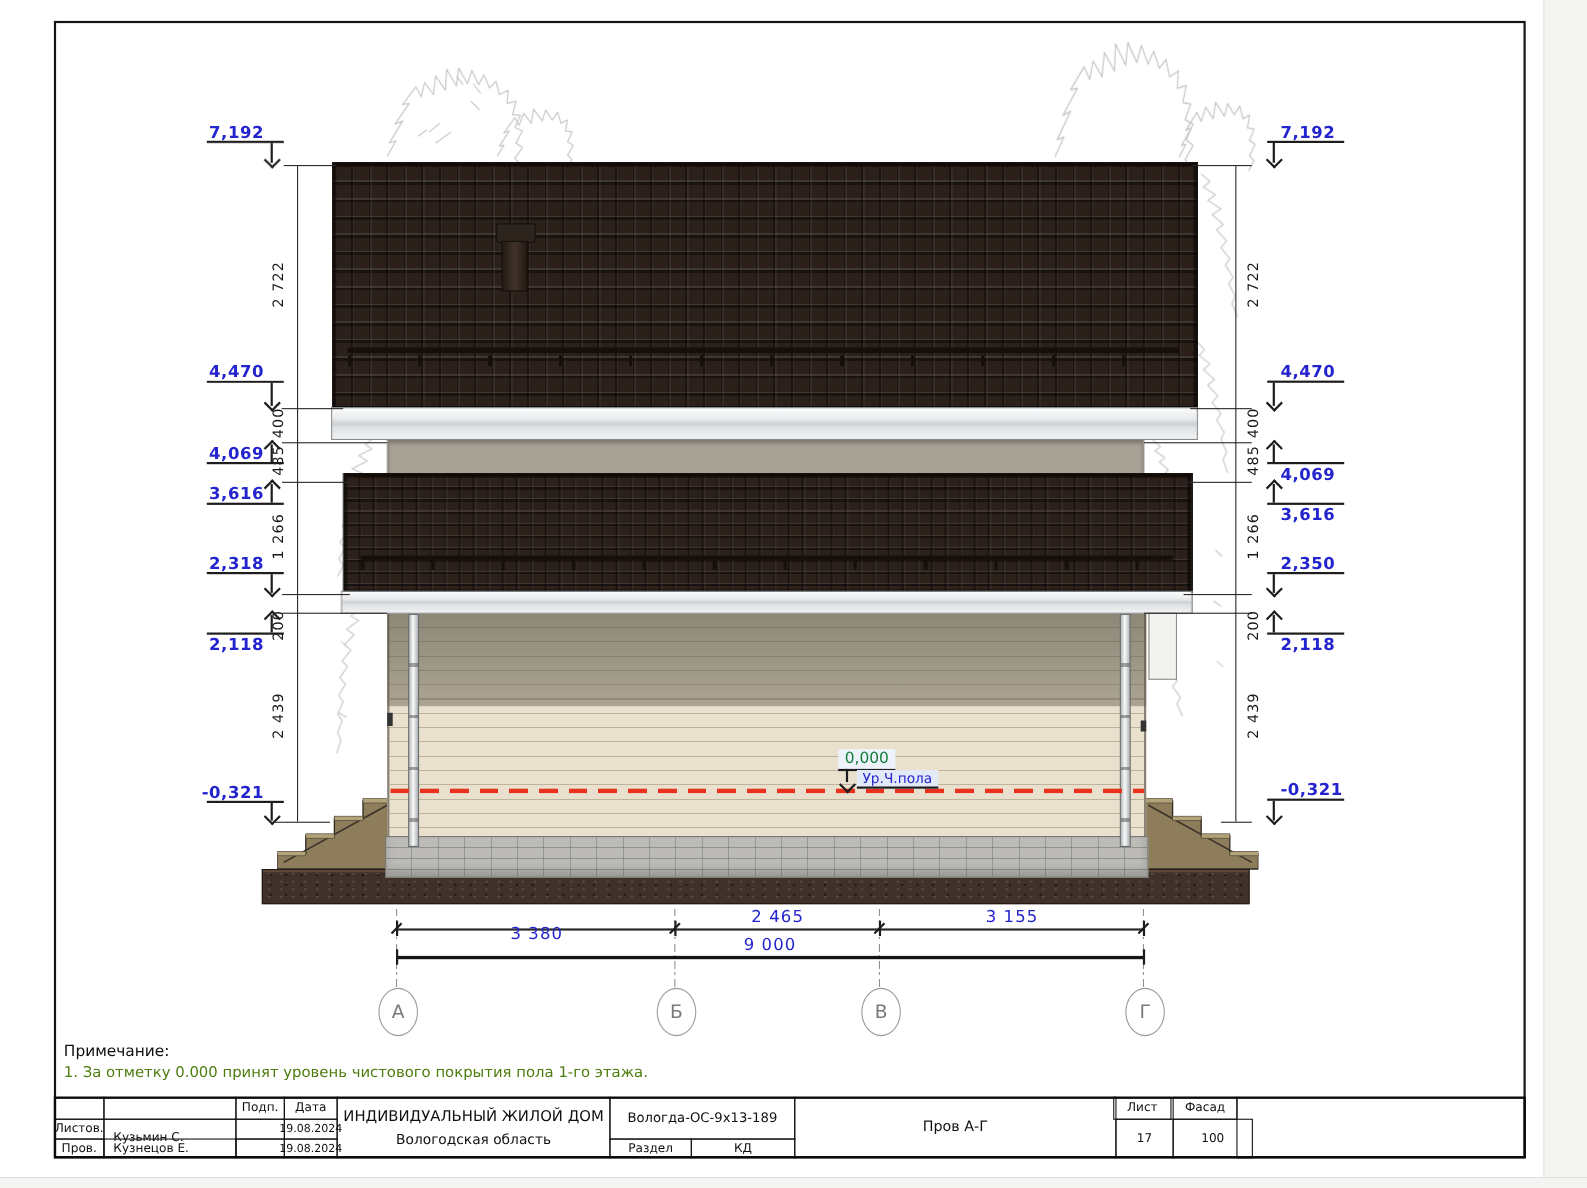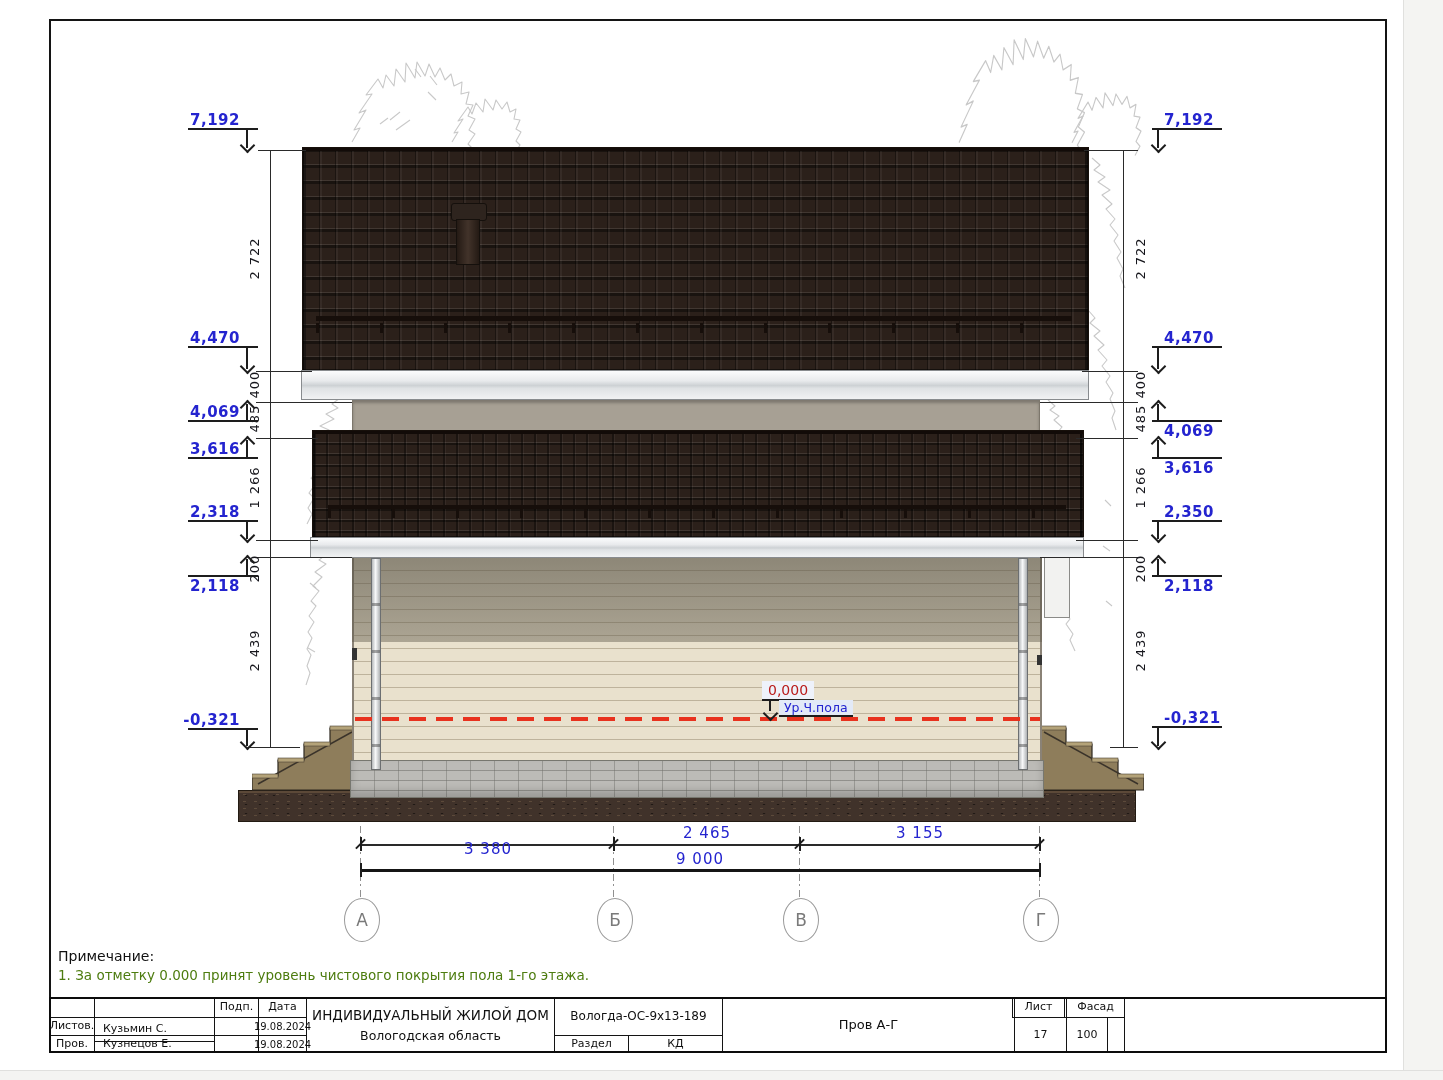--- a/index.html
+++ b/index.html
@@ -213,21 +213,21 @@
   <div class="eul" style="left:1152px;top:575px;width:70px"></div>
   <div class="elev" style="left:1164px;top:577px;width:64px">2,118</div>
   <div class="stem" style="left:1157px;top:559px;height:16px"></div>
   <div class="chev up" style="left:1153px;top:557px"></div>
 
   <div class="elev" style="left:1164px;top:709px;width:64px">-0,321</div>
   <div class="eul" style="left:1152px;top:726px;width:70px"></div>
   <div class="stem" style="left:1157px;top:728px;height:18px"></div>
   <div class="chev down" style="left:1153px;top:737px"></div>
 
-  <div class="abs" style="left:762px;top:681px;padding:1px 6px;background:#eef2fb;border-bottom:2px solid #1d1d1d;color:#b91c1c;font-size:14px">0,000</div>
+  <div class="abs" style="left:762px;top:681px;padding:1px 6px;background:#eef2fb;border-bottom:2px solid #1d1d1d;color:#15803d;font-size:14px">0,000</div>
   <div class="stem" style="left:769px;top:699px;height:12px"></div>
   <div class="chev down" style="left:765px;top:708px"></div>
   <div class="abs" style="left:779px;top:700px;padding:0 5px;background:#e3eaf7;border-bottom:2px solid #1d1d1d;color:#2424cf;font-size:12.5px">Ур.Ч.пола</div>
 
   <div class="axisline" style="left:360px;top:826px;height:72px"></div>
   <div class="axisline" style="left:613px;top:826px;height:72px"></div>
   <div class="axisline" style="left:799px;top:826px;height:72px"></div>
   <div class="axisline" style="left:1039px;top:826px;height:72px"></div>
 
   <div class="ln" style="left:361px;top:844px;width:679px;height:1.5px"></div>
@@ -270,21 +270,21 @@
   <div class="tb" style="left:214px;top:997px;width:45px;height:21px">
       <span>Подп.</span>
     </div>
   <div class="tb" style="left:258px;top:997px;width:49px;height:21px">
       <span>Дата</span>
     </div>
 
   <div class="tb" style="left:49px;top:1017px;width:46px;height:19px">
       <span>Листов.</span>
     </div>
-  <div class="tb" style="left:94px;top:1017px;width:121px;height:25px;justify-content:flex-start;padding-left:8px">
+  <div class="tb" style="left:94px;top:1017px;width:121px;height:35px;justify-content:flex-start;padding-left:8px">
       <span>Кузьмин С.</span>
     </div>
   <div class="tb" style="left:214px;top:1017px;width:45px;height:19px"></div>
   <div class="tb" style="left:258px;top:1017px;width:49px;height:19px;font-size:10px">
       <span>19.08.2024</span>
     </div>
 
   <div class="tb" style="left:49px;top:1035px;width:46px;height:18px">
       <span>Пров.</span>
     </div>
@@ -317,19 +317,19 @@
 
   <div class="tb" style="left:1012px;top:997px;width:53px;height:21px">
       <span>Лист</span>
     </div>
   <div class="tb" style="left:1066px;top:997px;width:59px;height:21px">
       <span>Фасад</span>
     </div>
   <div class="tb" style="left:1014px;top:1017px;width:53px;height:36px">
       <span>17</span>
     </div>
-  <div class="tb" style="left:1066px;top:1017px;width:42px;height:36px">
+  <div class="tb" style="left:1066px;top:1017px;width:73px;height:36px">
       <span>100</span>
     </div>
   <div class="tb" style="left:1124px;top:997px;width:263px;height:56px"></div>
 
   <div class="abs" style="left:49px;top:997px;width:1338px;height:56px;border:2px solid #0c0c0c;box-sizing:border-box;pointer-events:none"></div>
 </div>
 
 </body></html>

